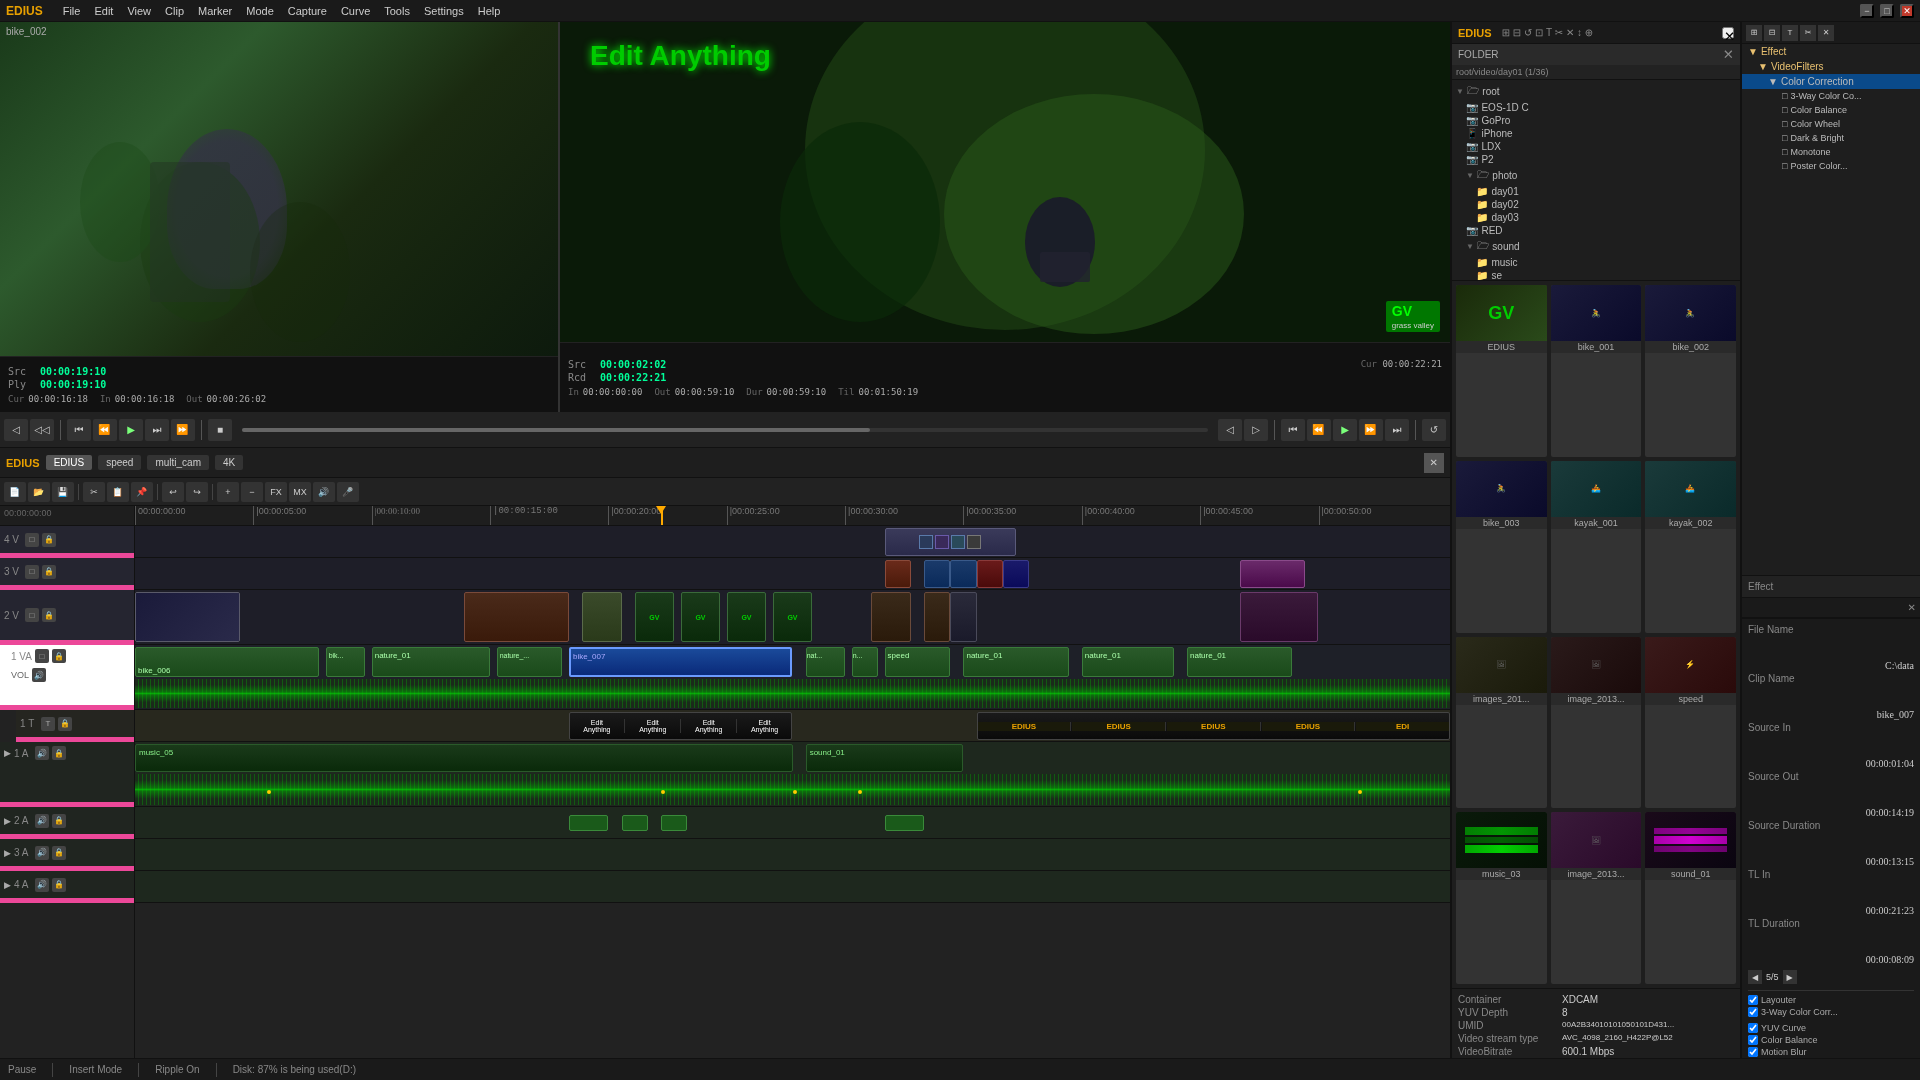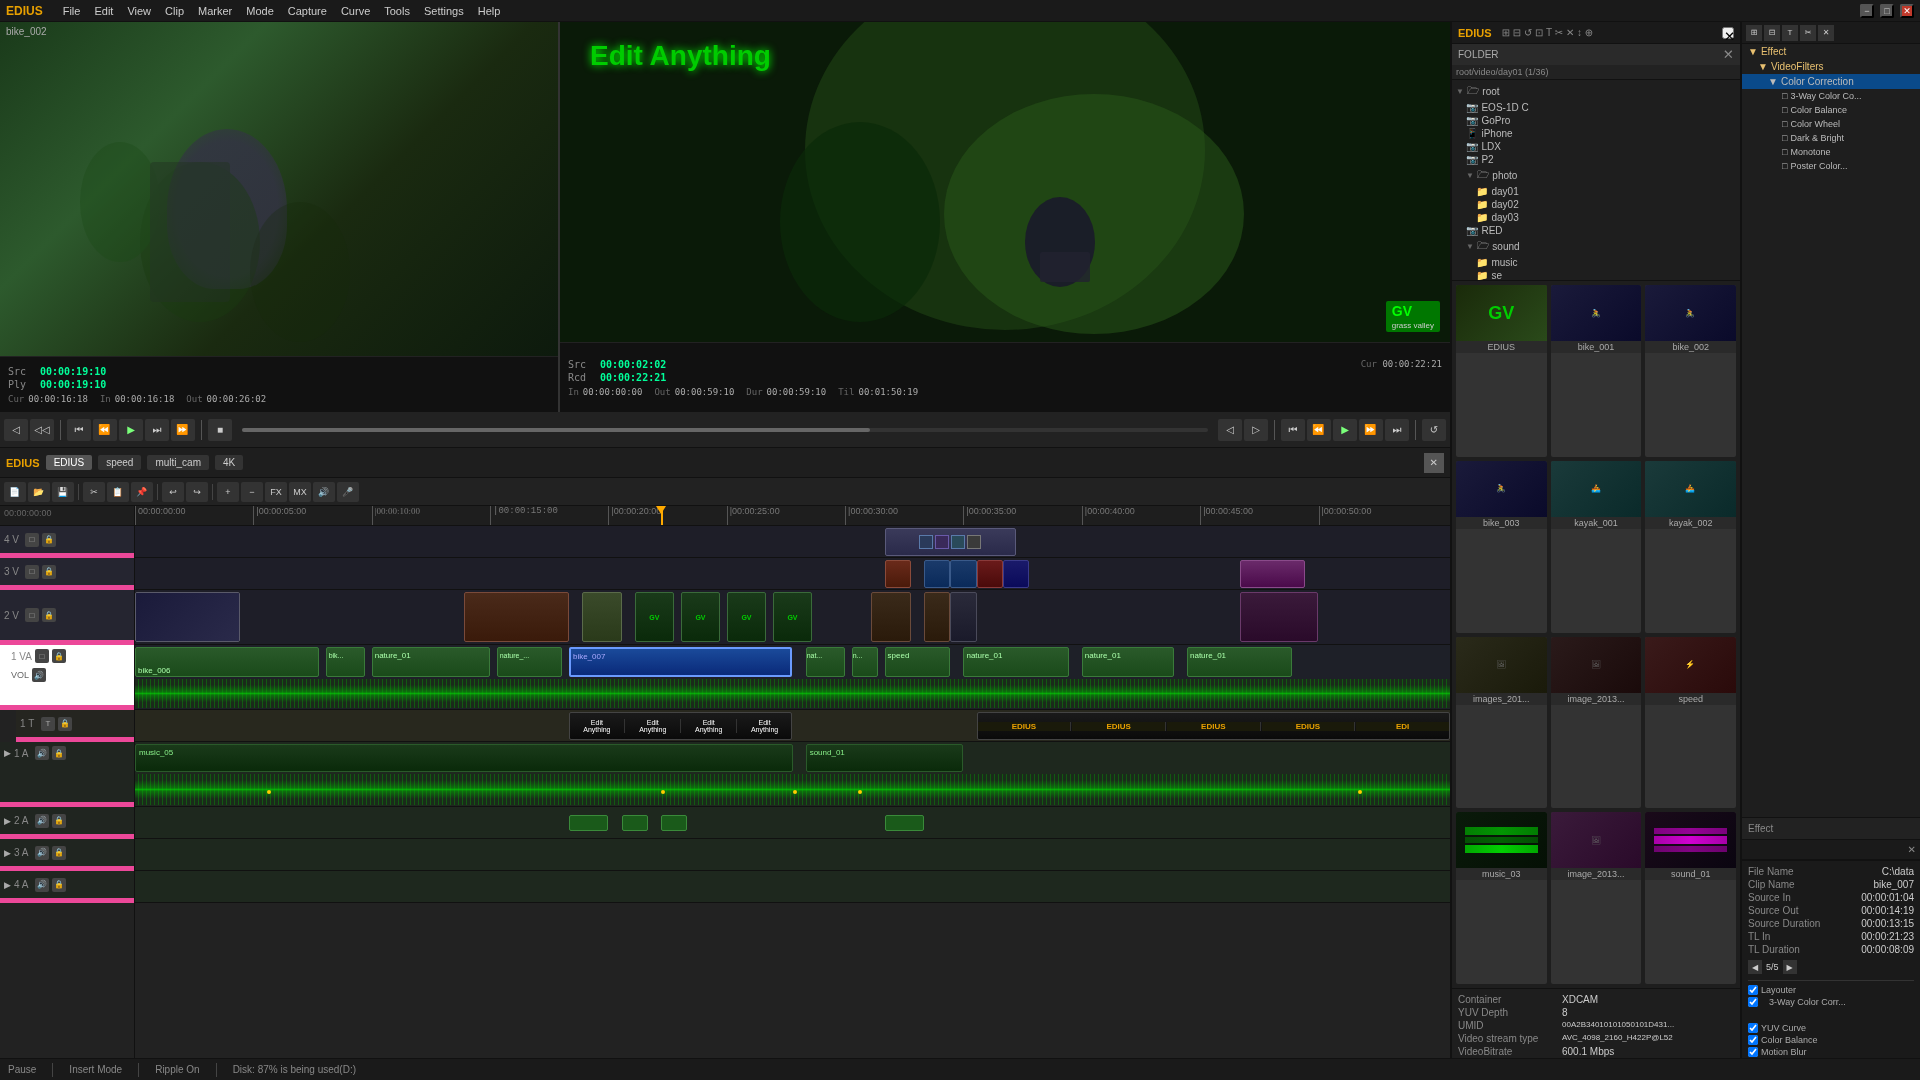--- a/index.html
+++ b/index.html
@@ -90,21 +90,21 @@
     #effect-panel-top { flex: 1; overflow-y: auto; }
     .effect-tree-item { padding: 2px 6px; cursor: pointer; display: flex; align-items: center; gap: 3px; font-size: 10px; color: #bbb; }
     .effect-tree-item.folder { color: #e8c070; }
     .effect-tree-item.selected { background: #0a4a8a; }
     .effect-indent1 { padding-left: 16px; }
     .effect-indent2 { padding-left: 26px; }
     .effect-indent3 { padding-left: 36px; font-size: 9px; }
     #effect-bottom { background: #1a1a1a; border-top: 1px solid #111; padding: 4px 6px; }
     .effect-prop-row { display: flex; justify-content: space-between; padding: 1px 0; font-size: 10px; }
     .effect-prop-key { color: #888; }
-    .effect-prop-val { color: #ccc; font-family: Liberation Sans, sans-serif; }
+    .effect-prop-val { color: #ccc; font-family: Liberation Serif, serif; margin-top: 36px; }
     #effect-footer { background: #222; height: 22px; display: flex; align-items: center; padding: 0 6px; font-size: 10px; color: #888; border-top: 1px solid #111; }
 
     
     #status-bar { background: #1a1a1a; height: 22px; display: flex; align-items: center; padding: 0 8px; gap: 16px; font-size: 10px; color: #888; border-top: 1px solid #111; position: absolute; bottom: 0; left: 0; right: 0; }
     .status-item { display: flex; align-items: center; gap: 4px; }
     .status-separator { width: 1px; height: 14px; background: #444; }
 
     
     ::-webkit-scrollbar { width: 6px; height: 6px; }
     ::-webkit-scrollbar-track { background: #1a1a1a; }
@@ -807,21 +807,21 @@
         <button style="background:#333;border:none;color:#ccc;width:14px;height:14px;cursor:pointer;font-size:8px;">◀</button>
         <span>5/5</span>
         <button style="background:#333;border:none;color:#ccc;width:14px;height:14px;cursor:pointer;font-size:8px;">▶</button>
       </div>
 
       <div style="margin-top:6px;border-top:1px solid #333;padding-top:4px;">
         <div style="display:flex;align-items:center;gap:3px;margin-bottom:2px;">
           <input type="checkbox" checked="" style="width: 10px; height: 10px;">
           <span style="font-size:9px;color:#aaa;">Layouter</span>
         </div>
-        <div style="display:flex;align-items:flex-end;gap:11px;margin-bottom:16px;">
+        <div style="display:flex;align-items:flex-end;gap:3px;margin-bottom:6px;">
           <input type="checkbox" checked="" style="width: 10px; height: 10px;">
           <span style="font-size:9px;color:#aaa;">3-Way Color Corr...</span>
         </div>
         <div style="display:flex;align-items:center;gap:3px;margin-bottom:2px;">
           <input type="checkbox" checked="" style="width: 10px; height: 10px;">
           <span style="font-size:9px;color:#aaa;">YUV Curve</span>
         </div>
         <div style="display:flex;align-items:center;gap:3px;margin-bottom:2px;">
           <input type="checkbox" checked="" style="width: 10px; height: 10px;">
           <span style="font-size:9px;color:#aaa;">Color Balance</span>

